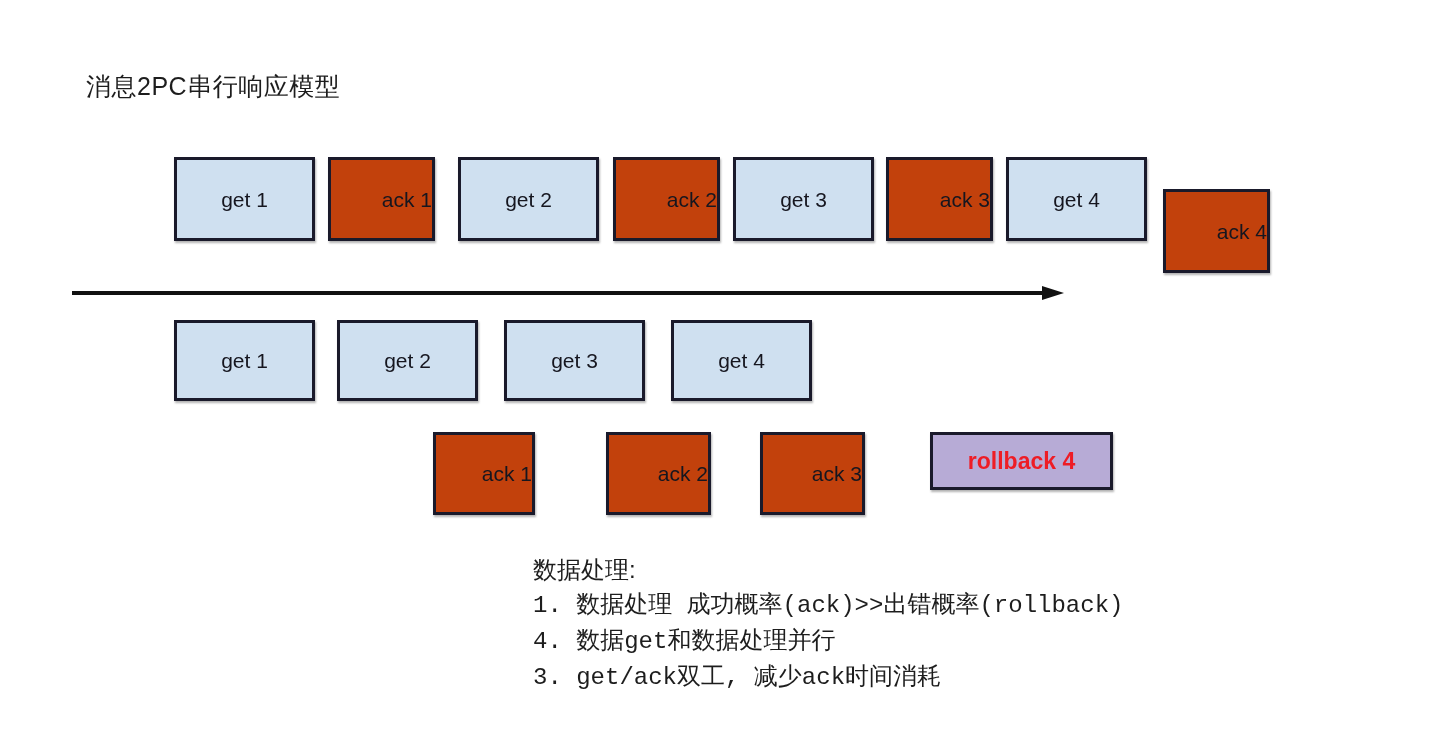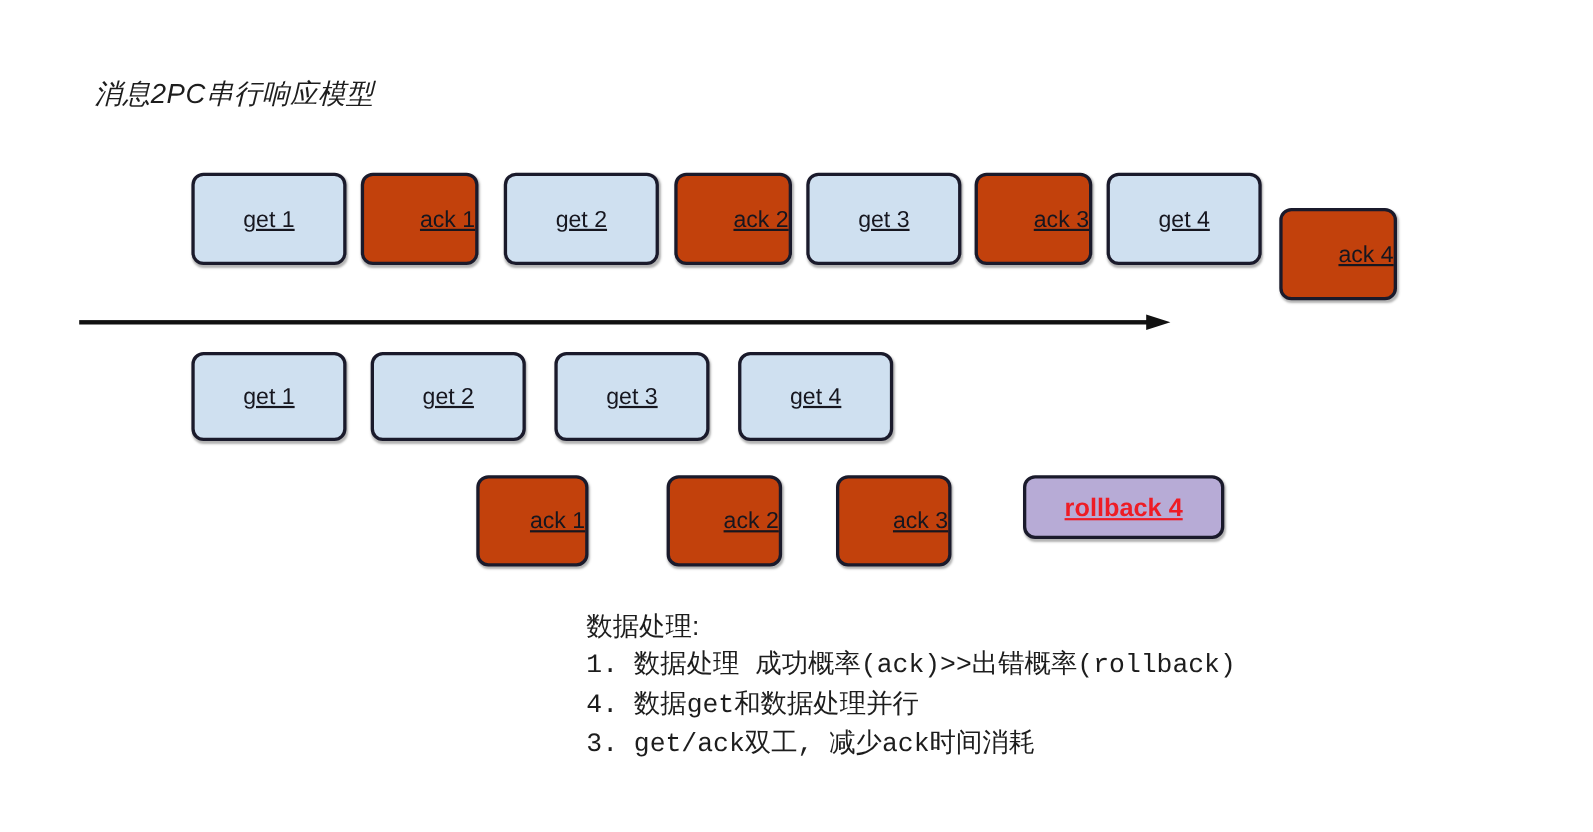--- a/index.html
+++ b/index.html
@@ -24,40 +24,39 @@
   
   .model-title {
     position: absolute;
     font-size: 25px;
     font-weight: 400;
     letter-spacing: 0.5px;
     color: #1d1d1d;
     white-space: nowrap;
     line-height: 1;
   }
-  #title-serial  { left: 86px;  top: 74px; font-style: italic; }
+  #title-serial  { left: 86px;  top: 74px; }
   #title-async   { left: 78px;  top: 463px; }
   .hl-red { color: #e8121b; font-weight: 700; }
 
   
   .node {
     position: absolute;
     box-sizing: border-box;
     border: 3px solid #1a1a2b;
-    border-radius: 11px;
+    border-radius: 0;
     display: flex;
     align-items: center;
     justify-content: center;
     font-size: 21px;
     line-height: 1;
     color: #16161f;
     box-shadow: 1px 2px 2px rgba(0,0,0,0.30);
     white-space: nowrap;
     user-select: none;
-    text-decoration: underline;
   }
   .node.get  { background: #cfe0f0; }
   .node.ack  { background: #c2410c; justify-content: flex-end; }
   .node.rollback {
     background: #b7abd6;
     color: #ee1c25;
     font-weight: 700;
     font-size: 23px;
   }
 

